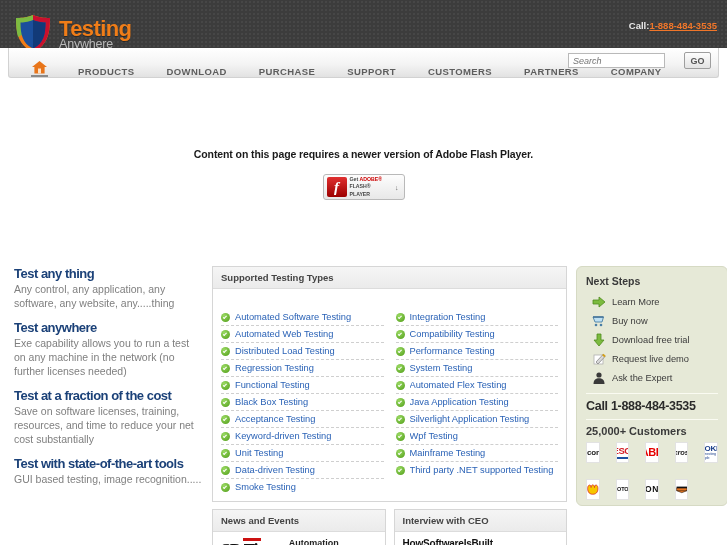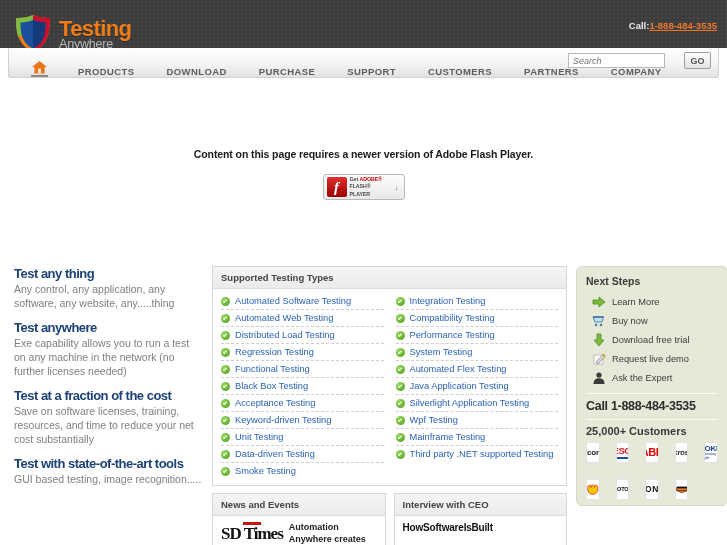--- a/index.html
+++ b/index.html
@@ -149,21 +149,21 @@
     border: 1px solid #d6d6d6;
     background: #fff;
   }
   .panel-head {
     background: linear-gradient(to bottom,#f5f5f5,#ebebeb);
     border-bottom: 1px solid #dcdcdc;
     padding: 5px 8px 5px 8px;
     font-size: 9.5px; font-weight: bold; color: #444;
   }
   .types-body { display: flex; padding: 4px 8px 6px 8px; gap: 12px; }
-  .types-col { flex: 1 1 0; min-width: 0; }
+  .types-col { flex: 1 1 0; min-width: 0; margin-top: 16px; }
   .type-row {
     display: flex; align-items: center; gap: 5px;
     padding: 3px 0 3px 0;
     border-bottom: 1px dashed #cfcfcf;
   }
   .types-col .type-row:last-child { border-bottom: none; }
   .tick {
     width: 9px; height: 9px; flex: 0 0 9px;
     border-radius: 50%;
     background: radial-gradient(circle at 35% 30%, #9ada63, #4f9c16);

